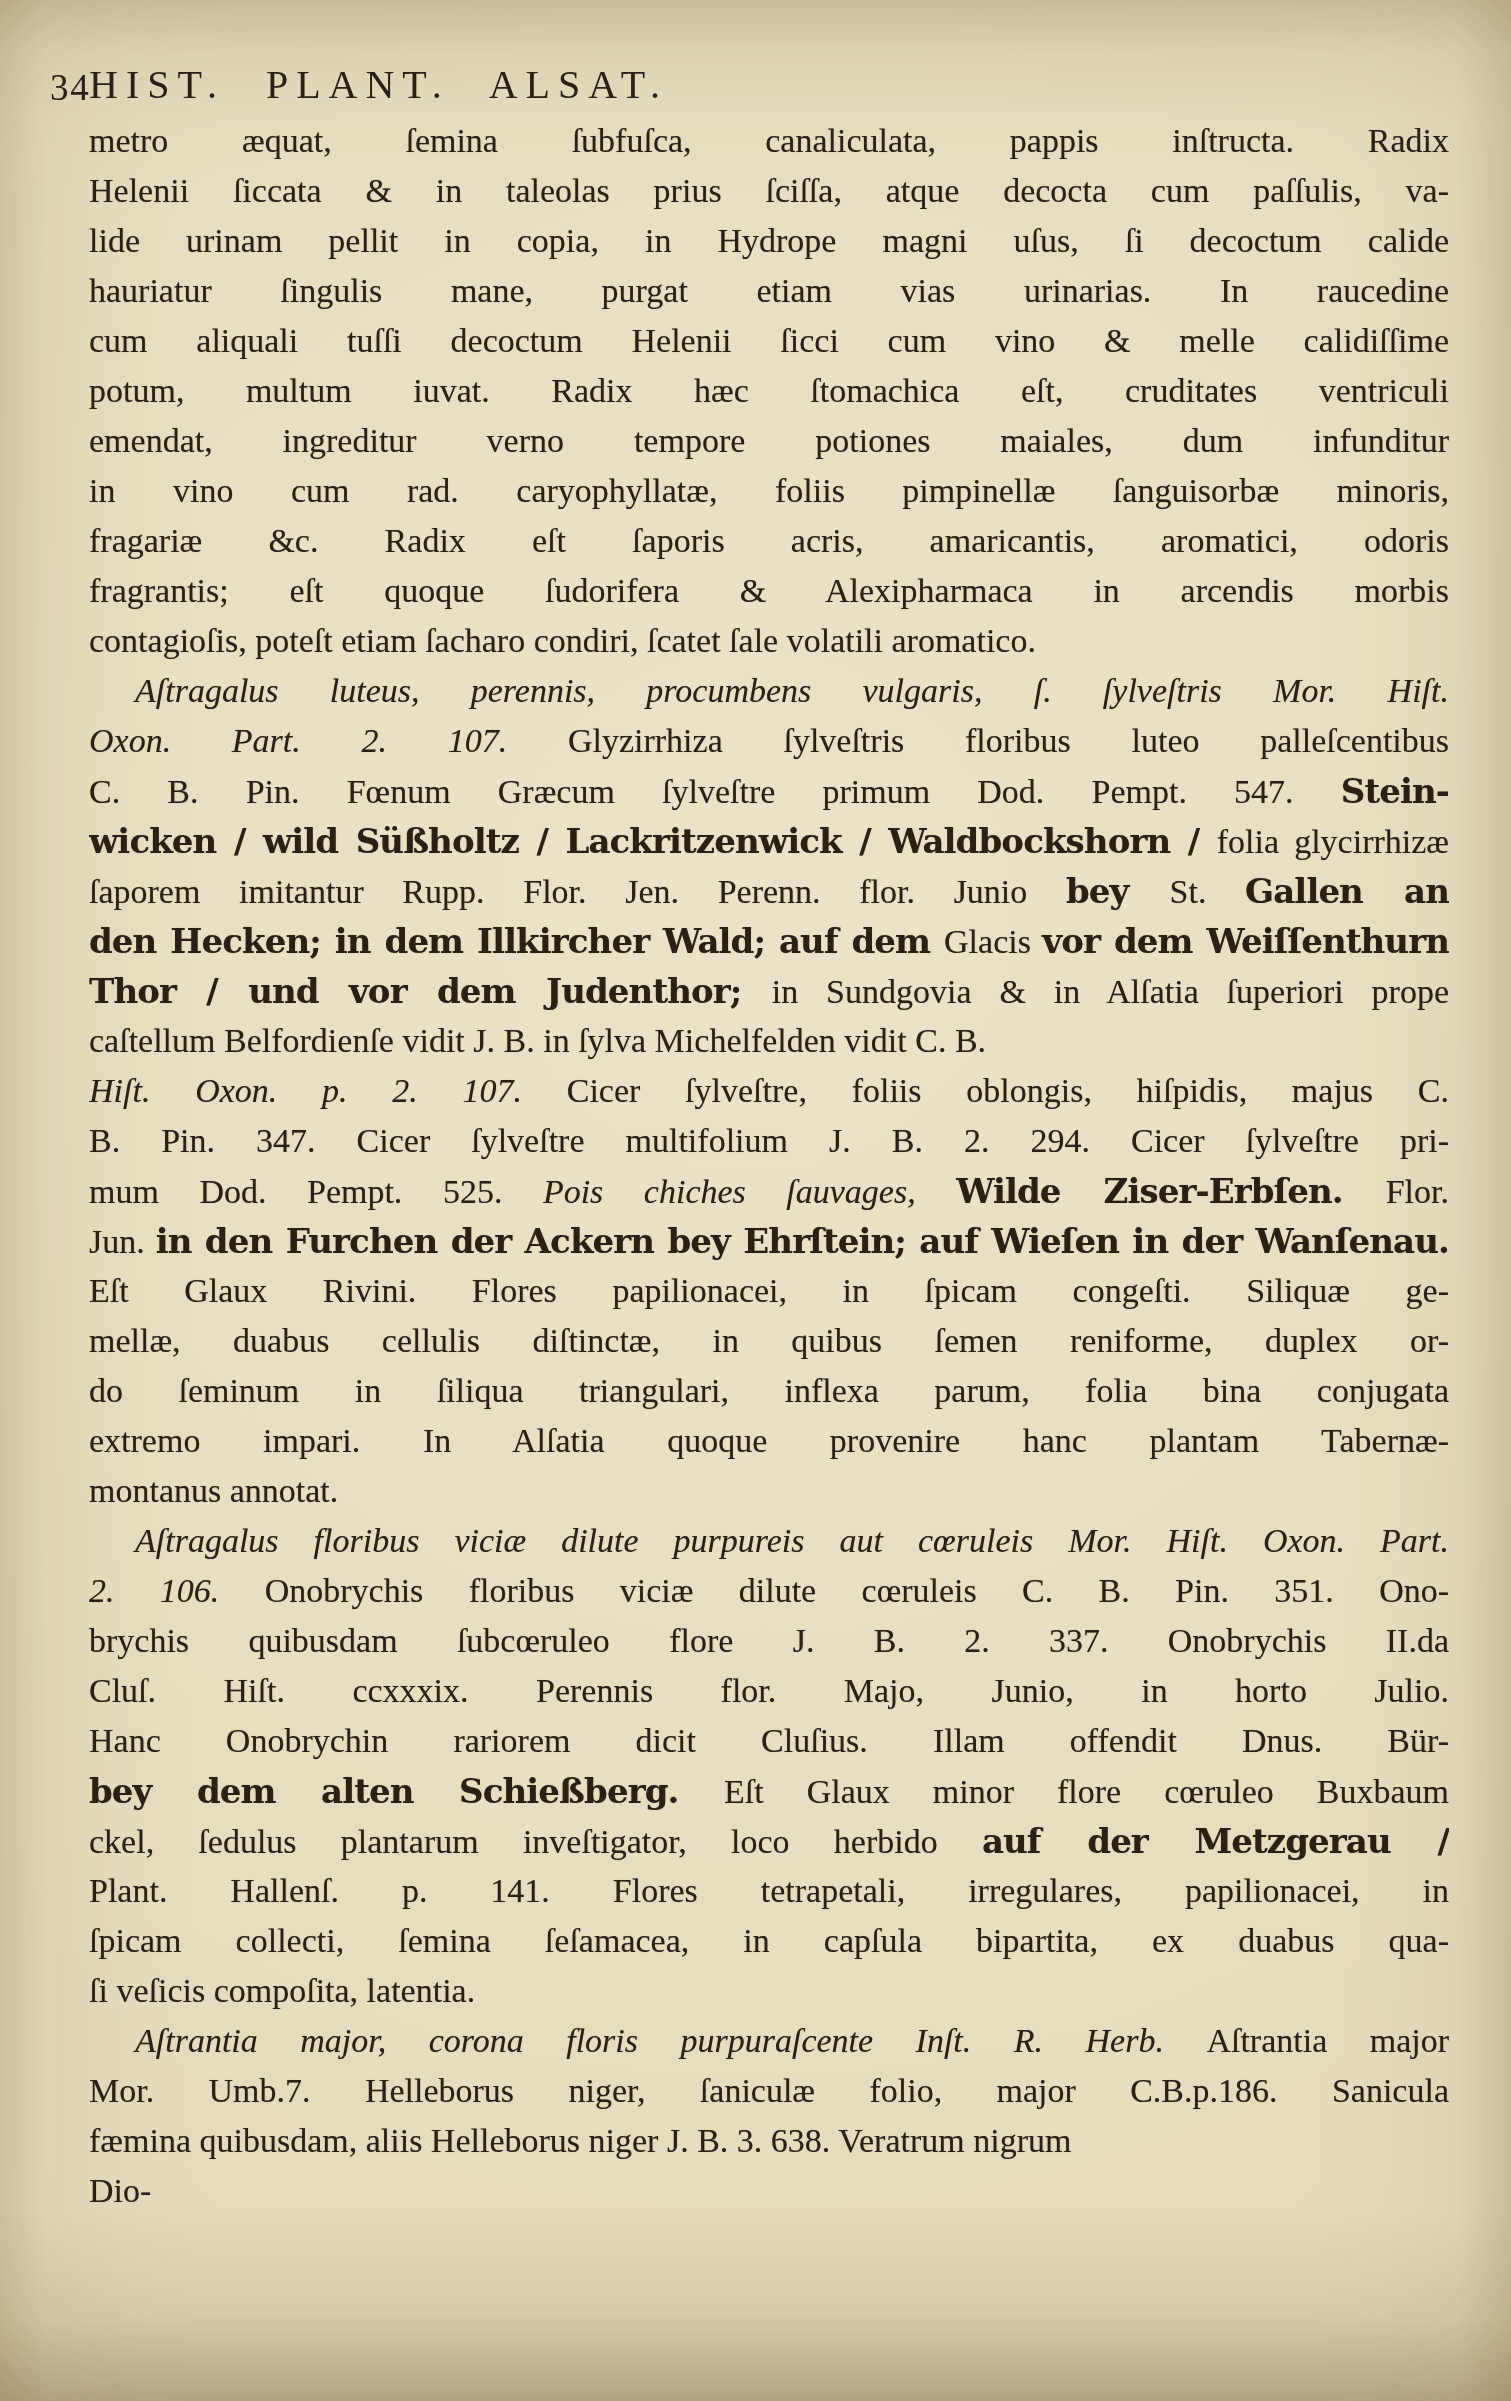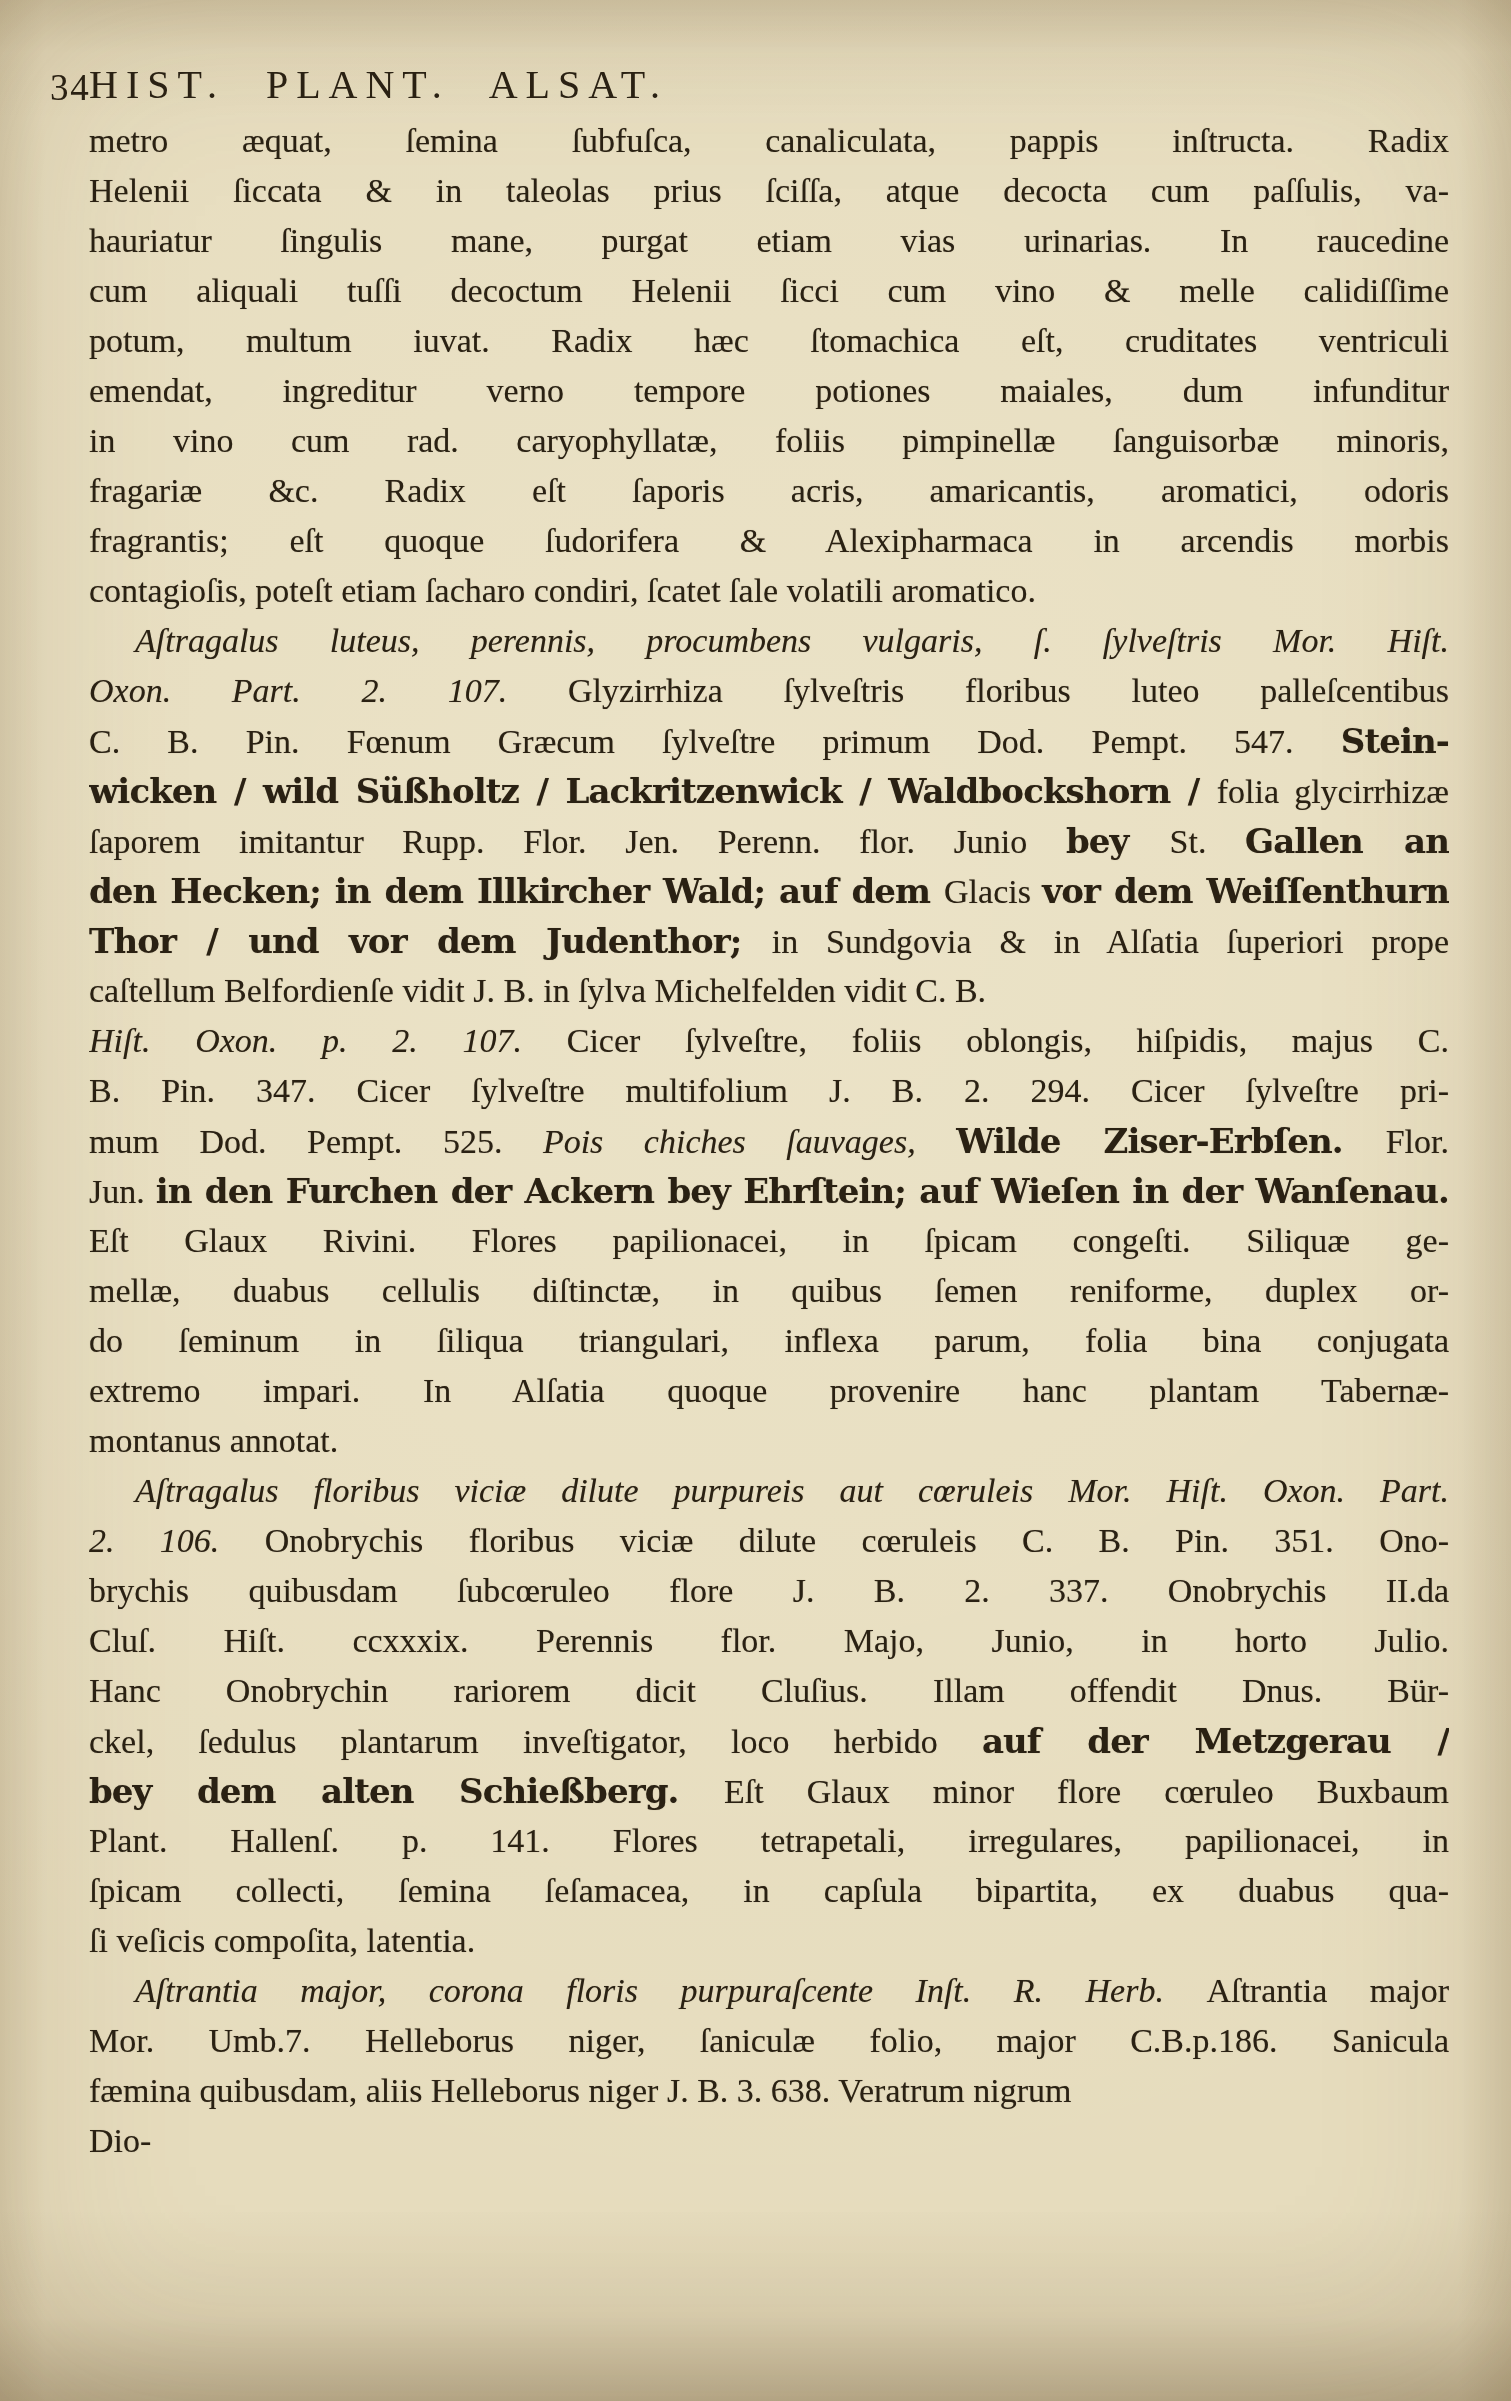--- a/index.html
+++ b/index.html
@@ -85,20 +85,21 @@
 
 <div class="page">
   <div class="header">
     <span class="pagenum">34</span>
     <span class="title">HIST. PLANT. ALSAT.</span>
   </div>
   <div class="text-block">
     <div id="lines">
         <div class="line"><span class="run roman">metro æquat, ſemina ſubfuſca, canaliculata, pappis inſtructa. Radix</span></div>
         <div class="line"><span class="run roman">Helenii ſiccata &amp; in taleolas prius ſciſſa, atque decocta cum paſſulis, va-</span></div>
+        <div class="line"><span class="run roman">lide urinam pellit in copia, in Hydrope magni uſus, ſi decoctum calide</span></div>
         <div class="line"><span class="run roman">hauriatur ſingulis mane, purgat etiam vias urinarias. In raucedine</span></div>
         <div class="line"><span class="run roman">cum aliquali tuſſi decoctum Helenii ſicci cum vino &amp; melle calidiſſime</span></div>
         <div class="line"><span class="run roman">potum, multum iuvat. Radix hæc ſtomachica eſt, cruditates ventriculi</span></div>
         <div class="line"><span class="run roman">emendat, ingreditur verno tempore potiones maiales, dum infunditur</span></div>
         <div class="line"><span class="run roman">in vino cum rad. caryophyllatæ, foliis pimpinellæ ſanguisorbæ minoris,</span></div>
         <div class="line"><span class="run roman">fragariæ &amp;c. Radix eſt ſaporis acris, amaricantis, aromatici, odoris</span></div>
         <div class="line"><span class="run roman">fragrantis; eſt quoque ſudorifera &amp; Alexipharmaca in arcendis morbis</span></div>
         <div class="line par-end"><span class="run roman">contagioſis, poteſt etiam ſacharo condiri, ſcatet ſale volatili aromatico.</span></div>
         <div class="line indent"><span class="run italic">Aſtragalus luteus, perennis, procumbens vulgaris, ſ. ſylveſtris Mor. Hiſt.</span></div>
         <div class="line"><span class="run italic">Oxon. Part. 2. 107. </span><span class="run roman">Glyzirrhiza ſylveſtris floribus luteo palleſcentibus</span></div>
@@ -115,22 +116,22 @@
         <div class="line"><span class="run roman">Eſt Glaux Rivini. Flores papilionacei, in ſpicam congeſti. Siliquæ ge-</span></div>
         <div class="line"><span class="run roman">mellæ, duabus cellulis diſtinctæ, in quibus ſemen reniforme, duplex or-</span></div>
         <div class="line"><span class="run roman">do ſeminum in ſiliqua triangulari, inflexa parum, folia bina conjugata</span></div>
         <div class="line"><span class="run roman">extremo impari. In Alſatia quoque provenire hanc plantam Tabernæ-</span></div>
         <div class="line par-end"><span class="run roman">montanus annotat.</span></div>
         <div class="line indent"><span class="run italic">Aſtragalus floribus viciæ dilute purpureis aut cœruleis Mor. Hiſt. Oxon. Part.</span></div>
         <div class="line"><span class="run italic">2. 106. </span><span class="run roman">Onobrychis floribus viciæ dilute cœruleis C. B. Pin. 351. Ono-</span></div>
         <div class="line"><span class="run roman">brychis quibusdam ſubcœruleo flore J. B. 2. 337. Onobrychis II.da</span></div>
         <div class="line"><span class="run roman">Cluſ. Hiſt. ccxxxix. Perennis flor. Majo, Junio, in horto Julio.</span></div>
         <div class="line"><span class="run roman">Hanc Onobrychin rariorem dicit Cluſius. Illam offendit Dnus. Bür-</span></div>
+        <div class="line"><span class="run fraktur">bey dem alten Schießberg. </span><span class="run roman">Eſt Glaux minor flore cœruleo Buxbaum</span></div>
         <div class="line"><span class="run roman">ckel, ſedulus plantarum inveſtigator, loco herbido </span><span class="run fraktur">auf der Metzgerau /</span></div>
-        <div class="line"><span class="run fraktur">bey dem alten Schießberg. </span><span class="run roman">Eſt Glaux minor flore cœruleo Buxbaum</span></div>
         <div class="line"><span class="run roman">Plant. Hallenſ. p. 141. Flores tetrapetali, irregulares, papilionacei, in</span></div>
         <div class="line"><span class="run roman">ſpicam collecti, ſemina ſeſamacea, in capſula bipartita, ex duabus qua-</span></div>
         <div class="line par-end"><span class="run roman">ſi veſicis compoſita, latentia.</span></div>
         <div class="line indent"><span class="run italic">Aſtrantia major, corona floris purpuraſcente Inſt. R. Herb. </span><span class="run roman">Aſtrantia major</span></div>
         <div class="line"><span class="run roman">Mor. Umb.7. Helleborus niger, ſaniculæ folio, major C.B.p.186. Sanicula</span></div>
         <div class="line par-end"><span class="run roman">fæmina quibusdam, aliis Helleborus niger J. B. 3. 638. Veratrum nigrum</span></div>
       </div>
     <div class="catchword">Dio-</div>
   </div>
 </div>

